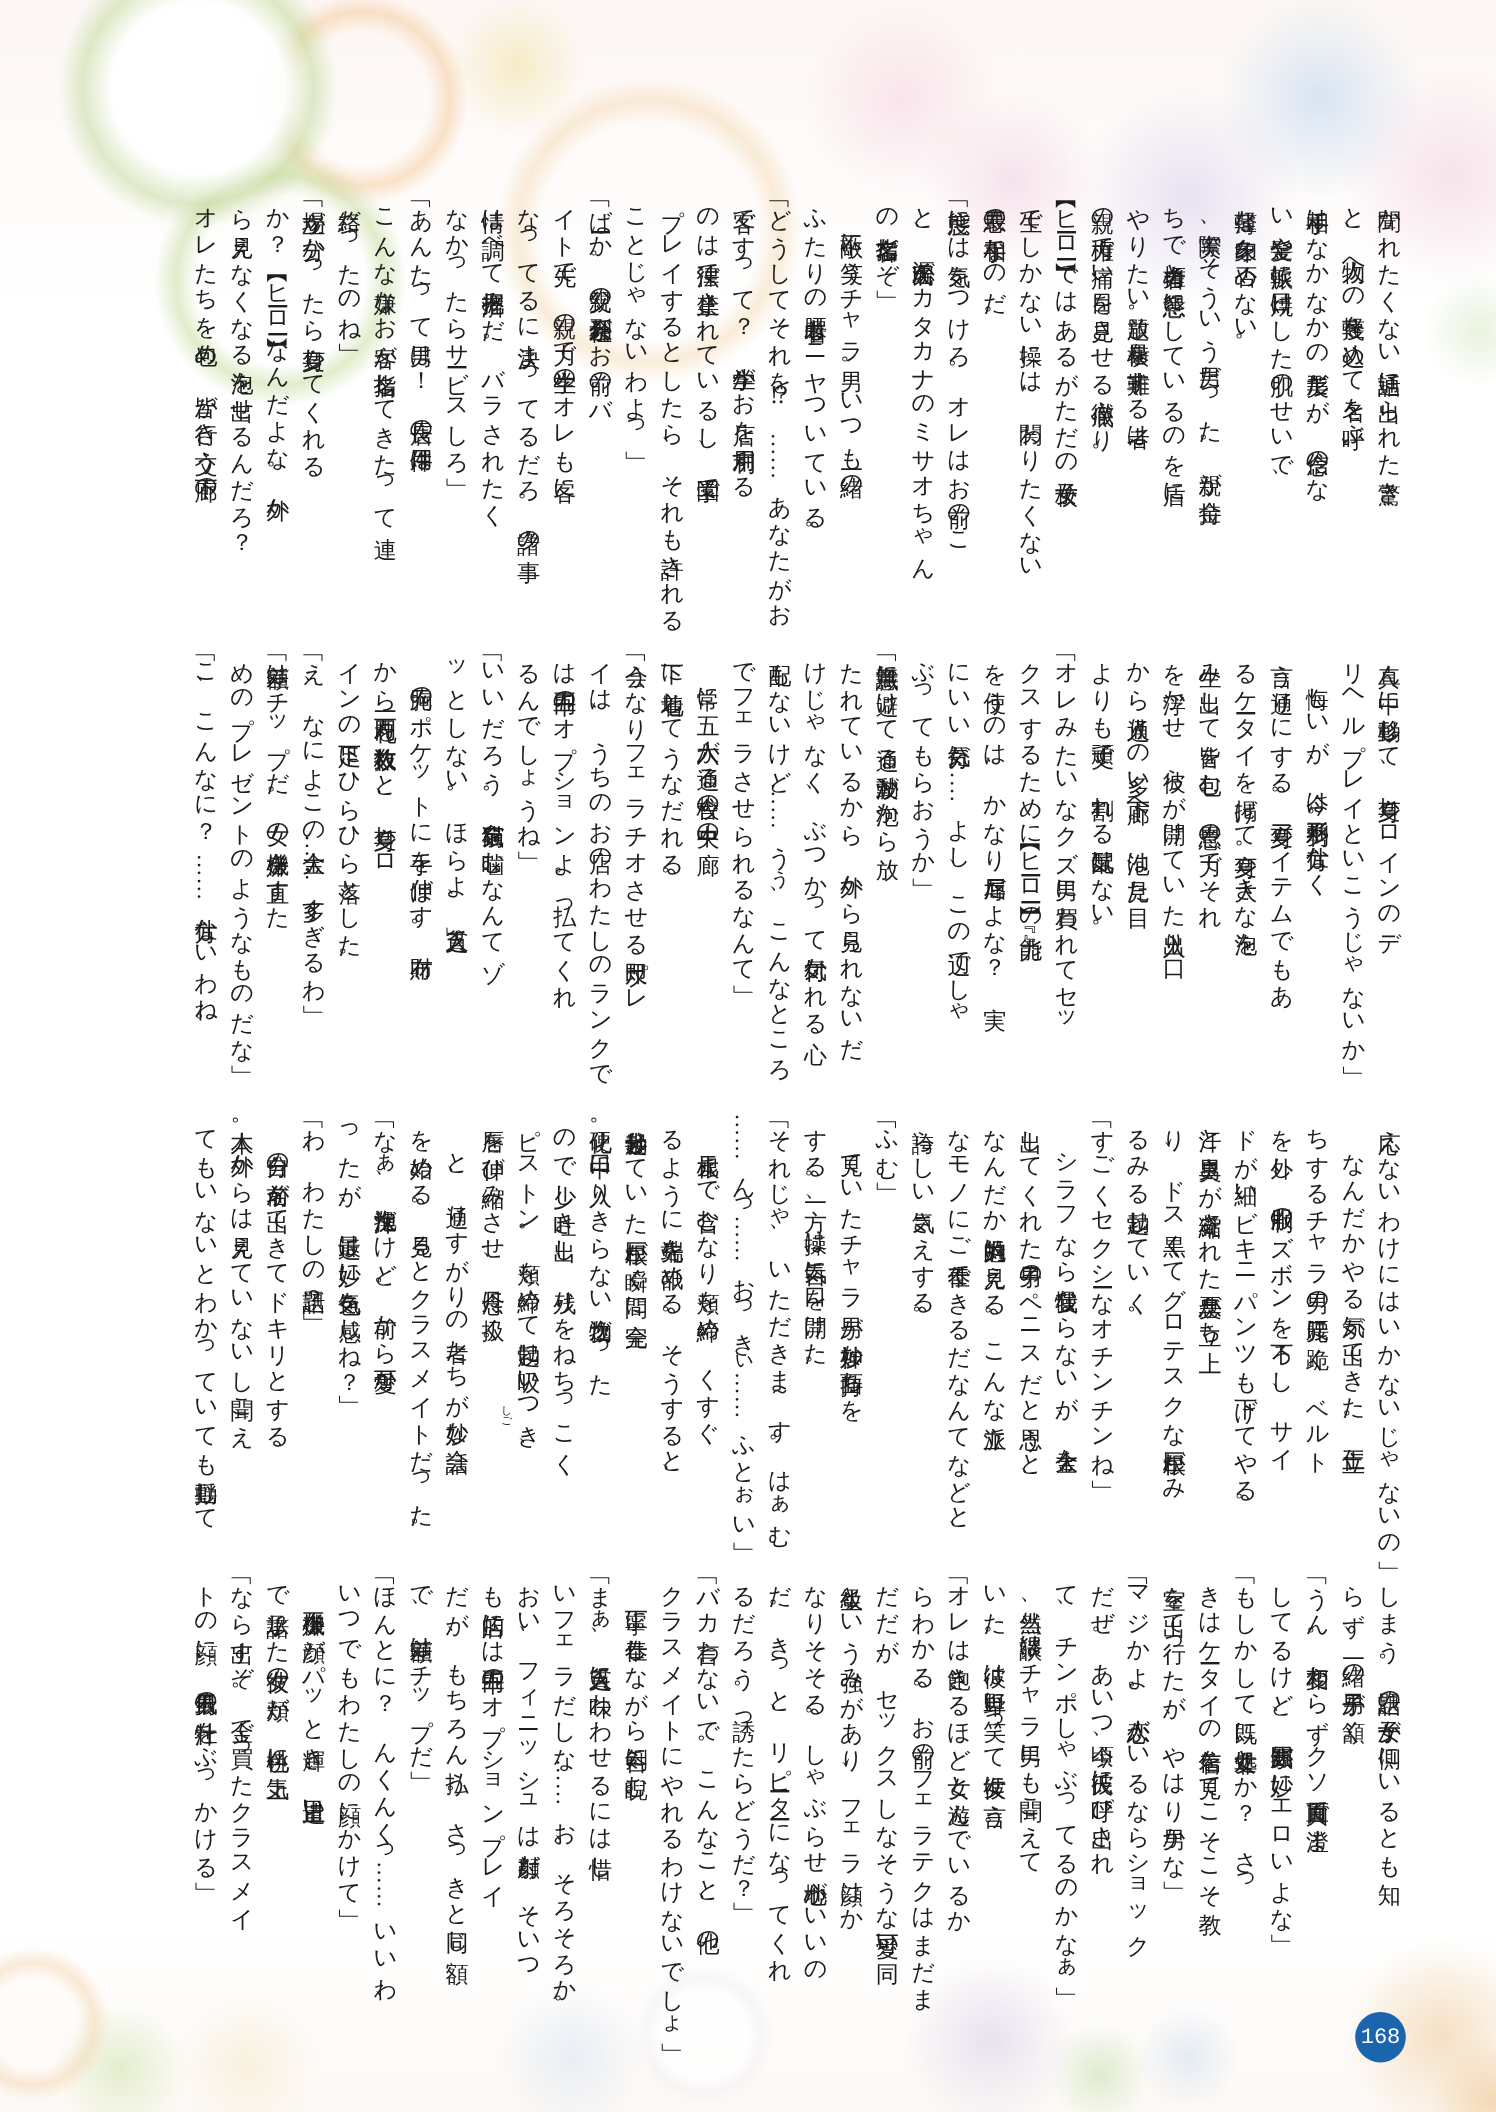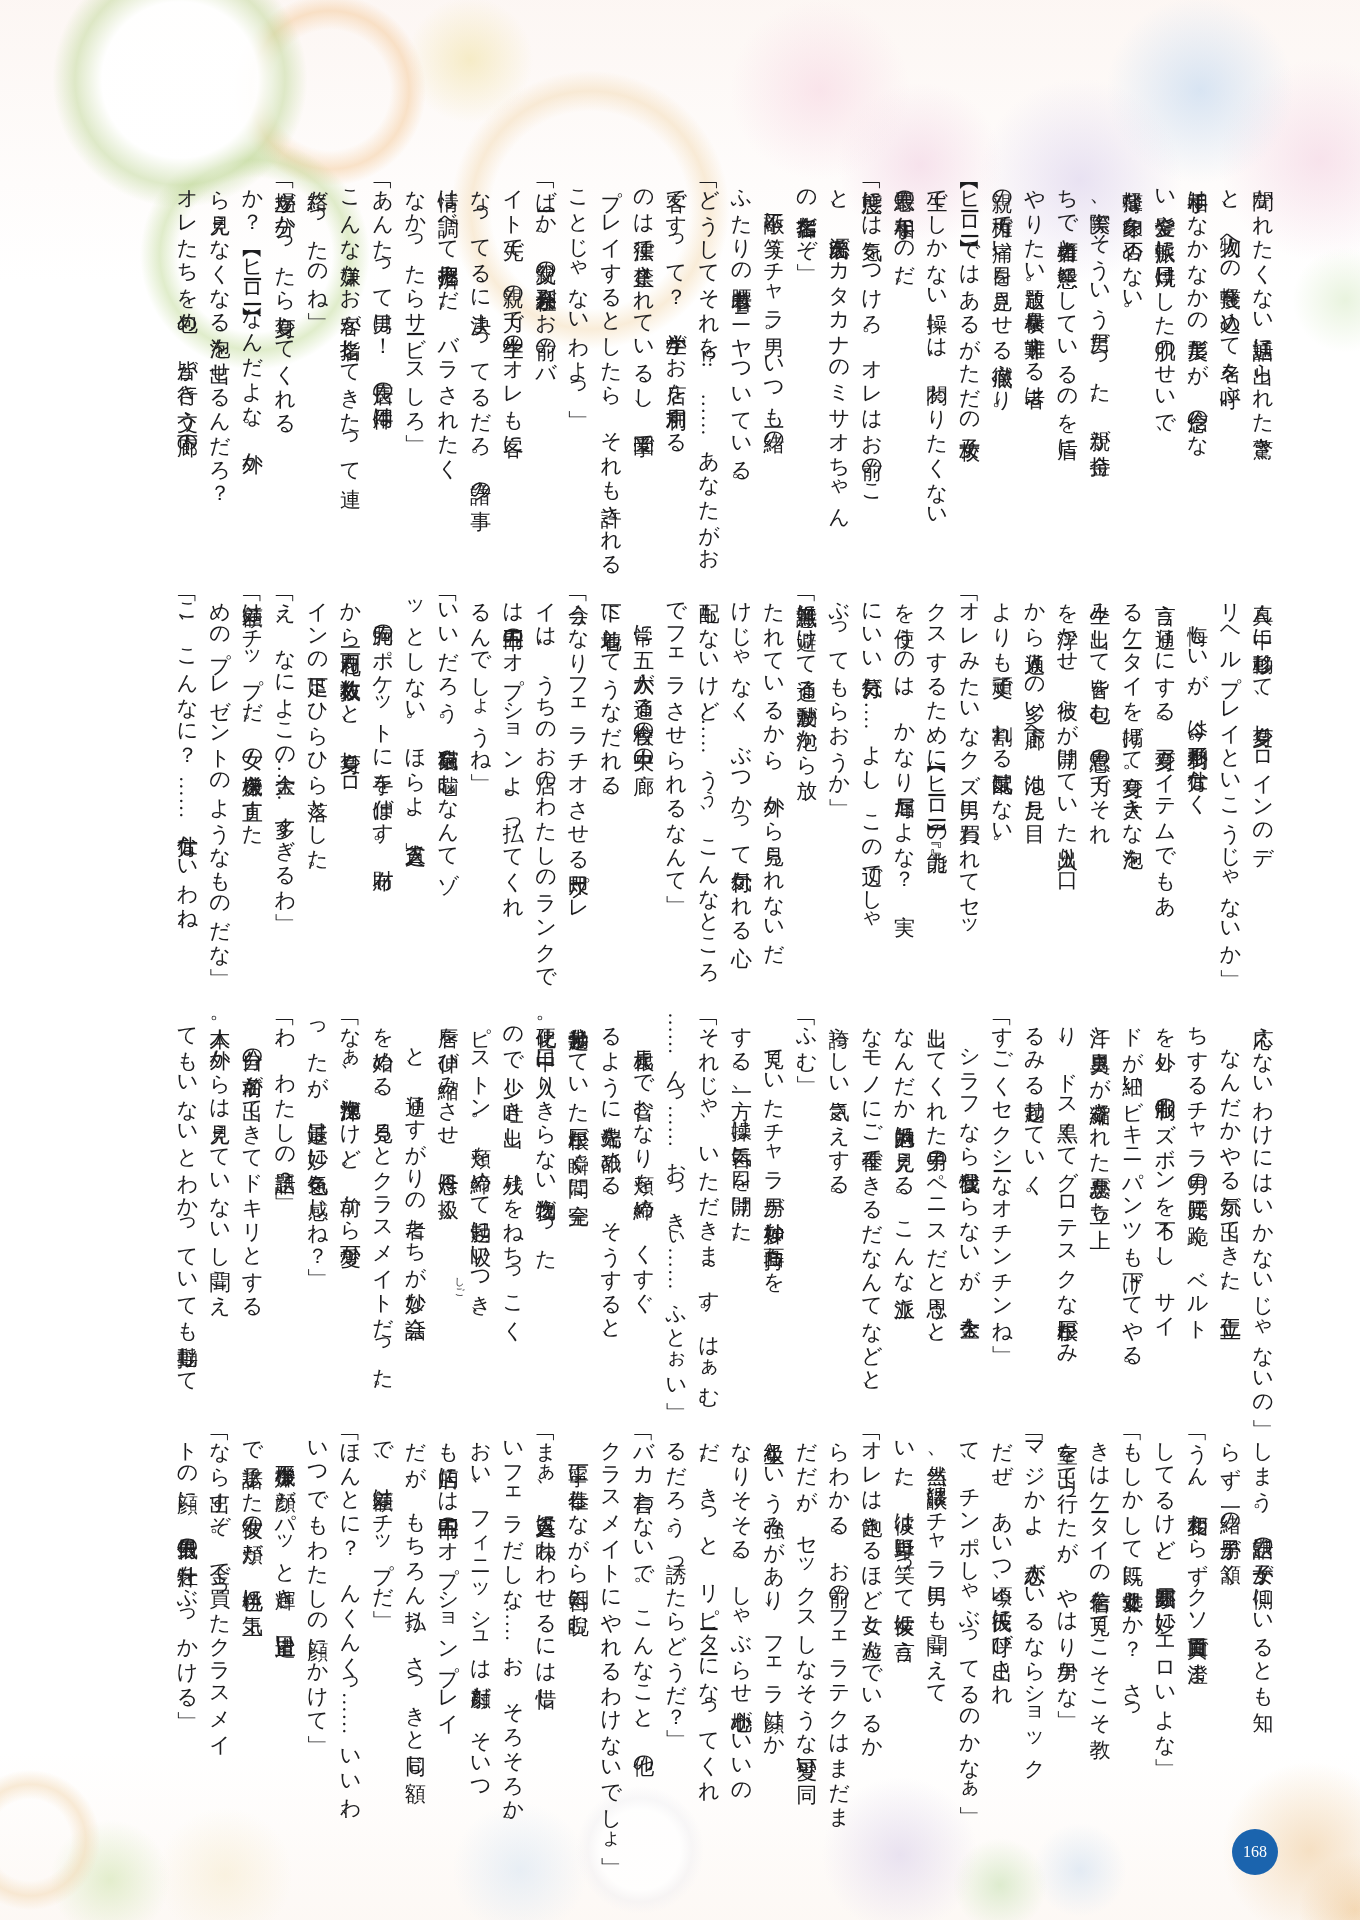--- a/index.html
+++ b/index.html
@@ -55,21 +55,21 @@
   .tcol{position:relative;}
   .furigana{
     position:absolute;right:-1px;
     font-size:10px;line-height:11px;letter-spacing:0;
     writing-mode:vertical-rl;
   }
   .page-badge{
     position:absolute;left:1232px;top:1829px;width:46px;height:46px;
     border-radius:50%;background:#1b64ae;
     display:flex;align-items:center;justify-content:center;
-    color:#ffffff;font-size:16px;font-family:Liberation Serif, serif;
+    color:#ffffff;font-size:20px;font-family:Liberation Mono, monospace;
   }
 </style>
 </head>
 <body>
 
 <div class="bokeh-top"></div>
 <div class="bokeh-bottom"></div>
 
 <section class="band band-1">
     <div class="tcol">聞かれたくない通話に出られた驚き</div>

